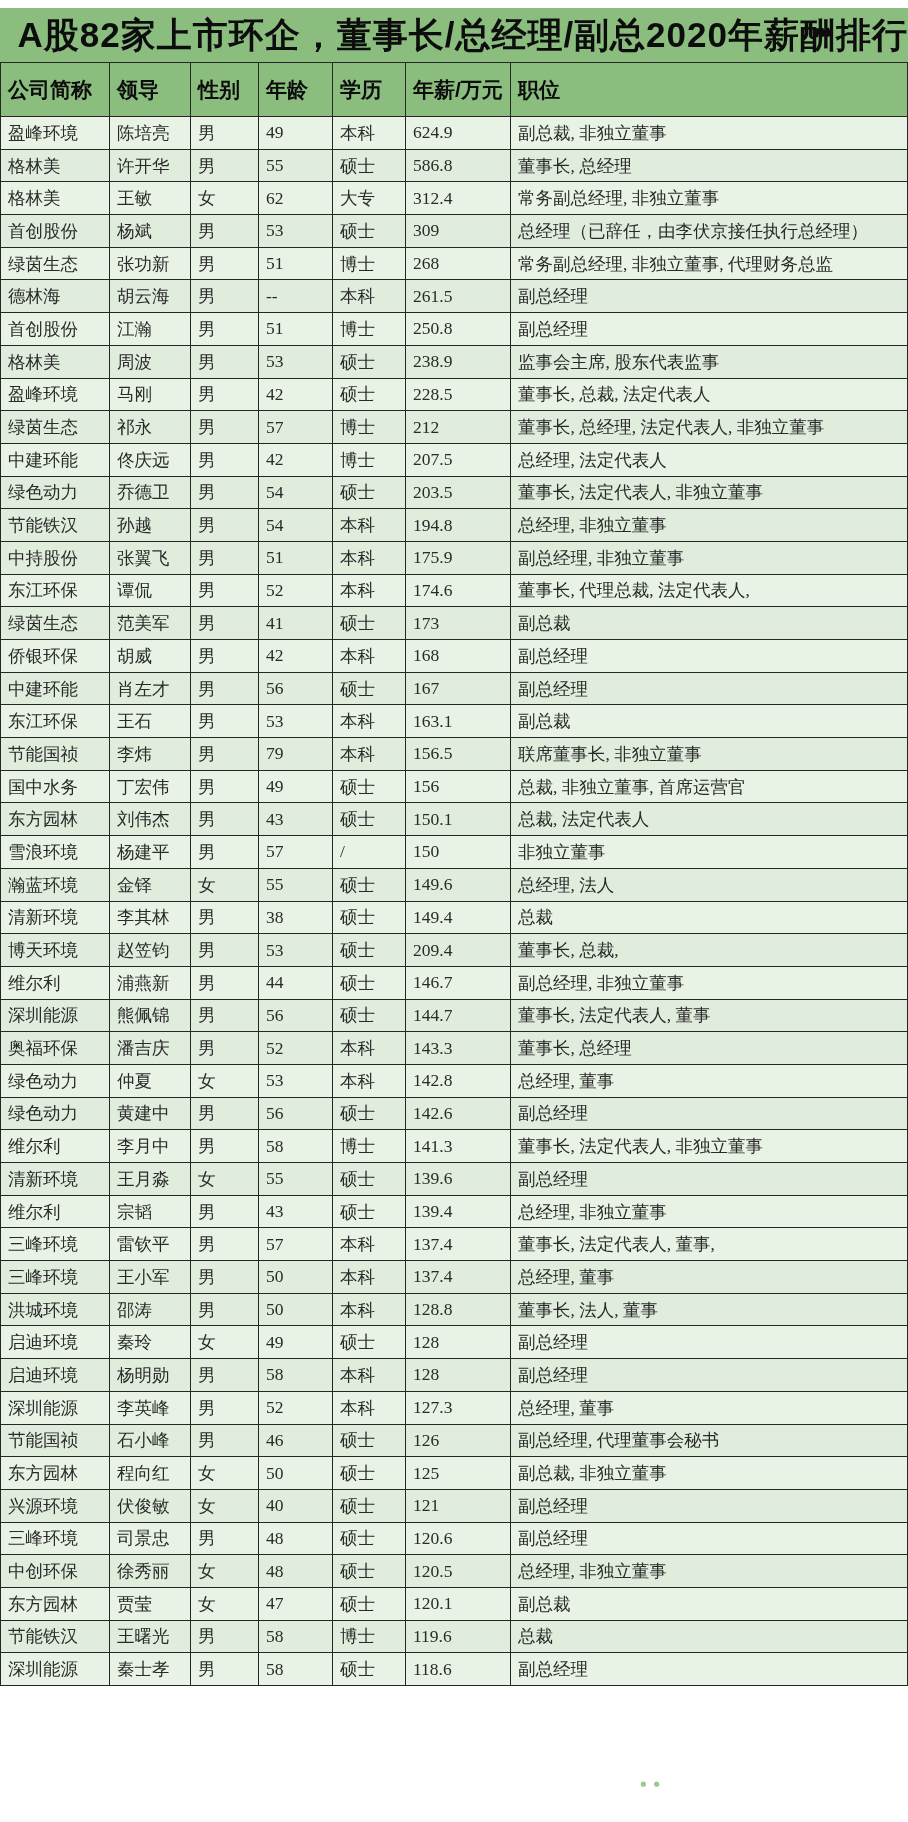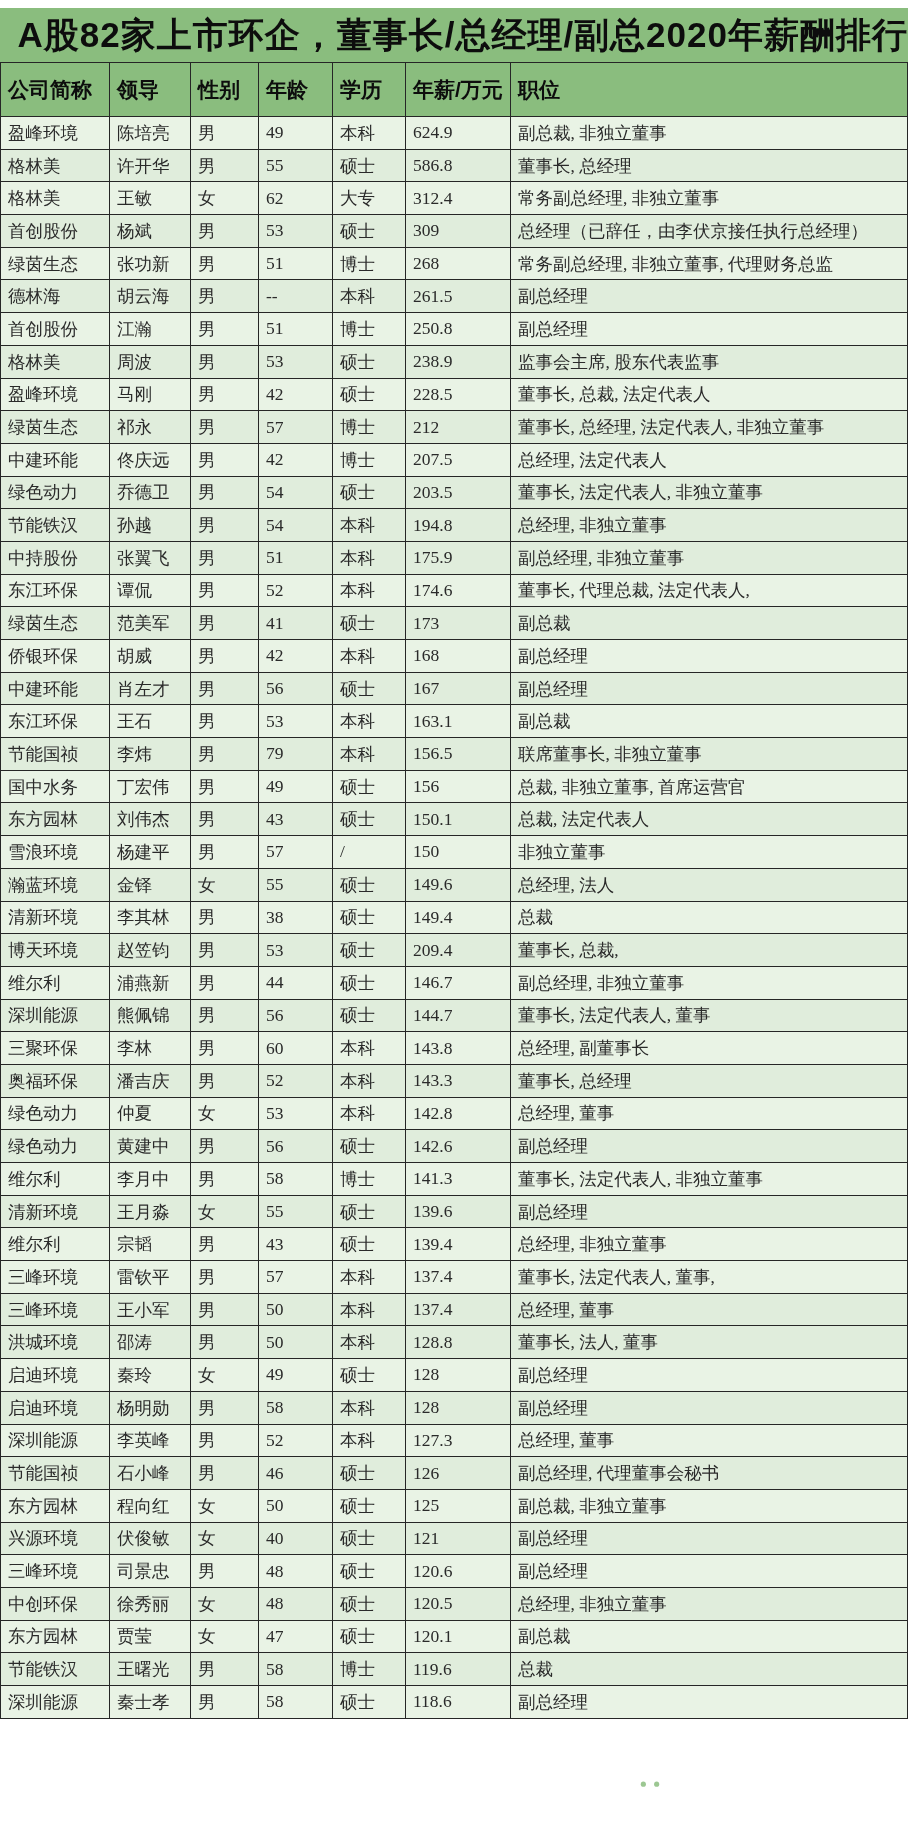--- a/index.html
+++ b/index.html
@@ -326,29 +326,20 @@
       </tr>
       <tr class="odd">
         <td>深圳能源</td>
         <td>熊佩锦</td>
         <td>男</td>
         <td>56</td>
         <td>硕士</td>
         <td>144.7</td>
         <td>董事长, 法定代表人, 董事</td>
       </tr>
-      <tr class="even">
-        <td>三聚环保</td>
-        <td>李林</td>
-        <td>男</td>
-        <td>60</td>
-        <td>本科</td>
-        <td>143.8</td>
-        <td>总经理, 副董事长</td>
-      </tr>
       <tr class="odd">
         <td>奥福环保</td>
         <td>潘吉庆</td>
         <td>男</td>
         <td>52</td>
         <td>本科</td>
         <td>143.3</td>
         <td>董事长, 总经理</td>
       </tr>
       <tr class="even">

